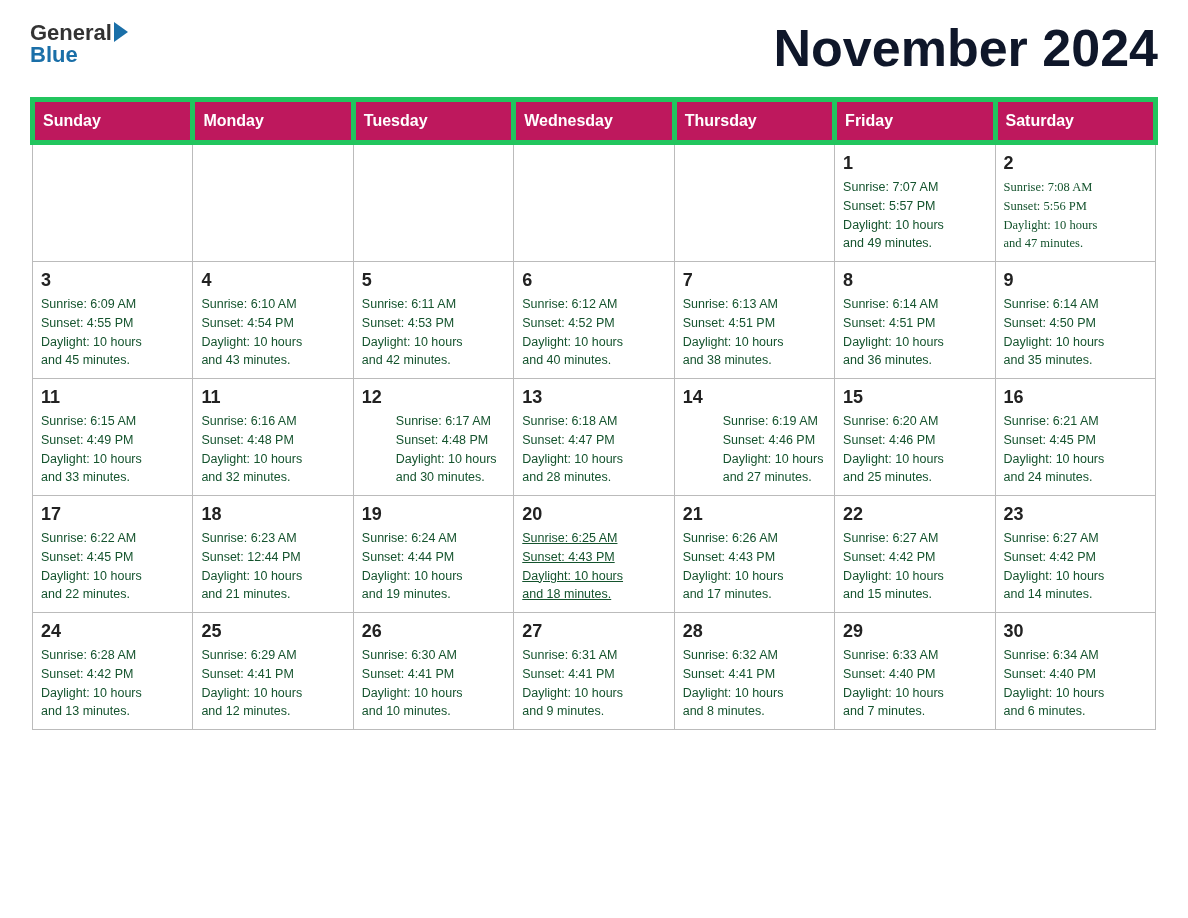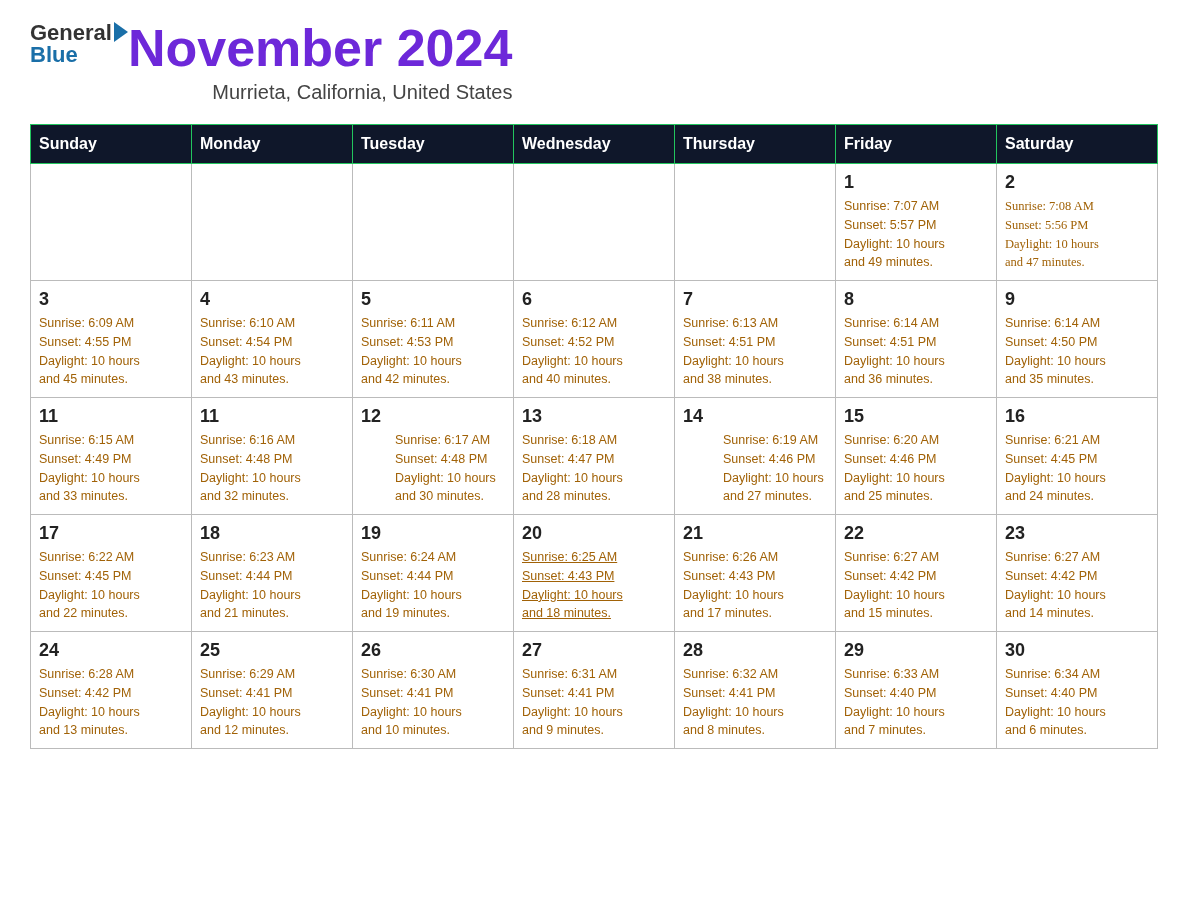--- a/index.html
+++ b/index.html
@@ -5,21 +5,21 @@
     * { box-sizing: border-box; margin: 0; padding: 0; }
     body {
       font-family: Arial, sans-serif;
       background: #fff;
       padding: 20px 30px;
       width: 1188px;
       min-height: 918px;
     }
     .header {
       display: flex;
-      justify-content: flex-start;
+      justify-content: space-between;
       align-items: flex-start;
       margin-bottom: 20px;
     }
     .logo-text-general {
       font-size: 22px;
       font-weight: bold;
       color: #333;
     }
     .logo-arrow {
       width: 0;
@@ -45,59 +45,59 @@
     .logo-top-row {
       display: flex;
       align-items: center;
     }
     .title-block {
       text-align: right;
     }
     .calendar-title {
       font-size: 52px;
       font-weight: bold;
-      color: #6d28d9;
+      color: #0f172a;
       line-height: 1.1;
     }
     .calendar-subtitle {
       font-size: 20px;
       color: #444;
       margin-top: 4px;
     }
     .calendar-table {
       width: 100%;
       border-collapse: collapse;
       border: 1px solid #aaa;
     }
     .calendar-table th {
-      background-color: #0f172a;
+      background-color: #be185d;
       color: #fff;
       padding: 10px 8px;
       font-size: 16px;
       font-weight: bold;
       text-align: left;
-      border: 1px solid #22c55e;
+      border: 5px solid #22c55e;
     }
     .calendar-table td {
       vertical-align: top;
       padding: 8px;
       border: 1px solid #bbb;
       width: 14.28%;
       min-height: 100px;
       background: #fff;
     }
     .day-number {
       font-size: 18px;
       font-weight: bold;
       color: #222;
       margin-bottom: 4px;
     }
     .day-info {
       font-size: 12.5px;
-      color: #a16207;
+      color: #14532d;
       line-height: 1.5;
     }
     .empty-cell {
       background: #f9f9f9;
     }
     tr td {
       height: 110px;
     }
   </style>
 </head>
@@ -106,21 +106,20 @@
 <div class="header">
   <div class="logo-block">
     <div class="logo-top-row">
       <span class="logo-text-general">General</span>
       <span class="logo-arrow"></span>
     </div>
     <span class="logo-blue">Blue</span>
   </div>
   <div class="title-block">
     <div class="calendar-title">November 2024</div>
-    <div class="calendar-subtitle">Murrieta, California, United States</div>
   </div>
 </div>
 
 <table class="calendar-table">
   <thead>
     <tr>
     <th>Sunday</th>
         <th>Monday</th>
         <th>Tuesday</th>
         <th>Wednesday</th>
@@ -257,21 +256,21 @@
         <td>
           <div class="day-number">17</div>
           <div class="day-info" style="white-space: pre-line;">Sunrise: 6:22 AM
 Sunset: 4:45 PM
 Daylight: 10 hours
 and 22 minutes.</div>
         </td>
         <td>
           <div class="day-number">18</div>
           <div class="day-info" style="white-space: pre-line;">Sunrise: 6:23 AM
-Sunset: 4:44 PM
+Sunset: 12:44 PM
 Daylight: 10 hours
 and 21 minutes.</div>
         </td>
         <td>
           <div class="day-number">19</div>
           <div class="day-info" style="white-space: pre-line;">Sunrise: 6:24 AM
 Sunset: 4:44 PM
 Daylight: 10 hours
 and 19 minutes.</div>
         </td>

